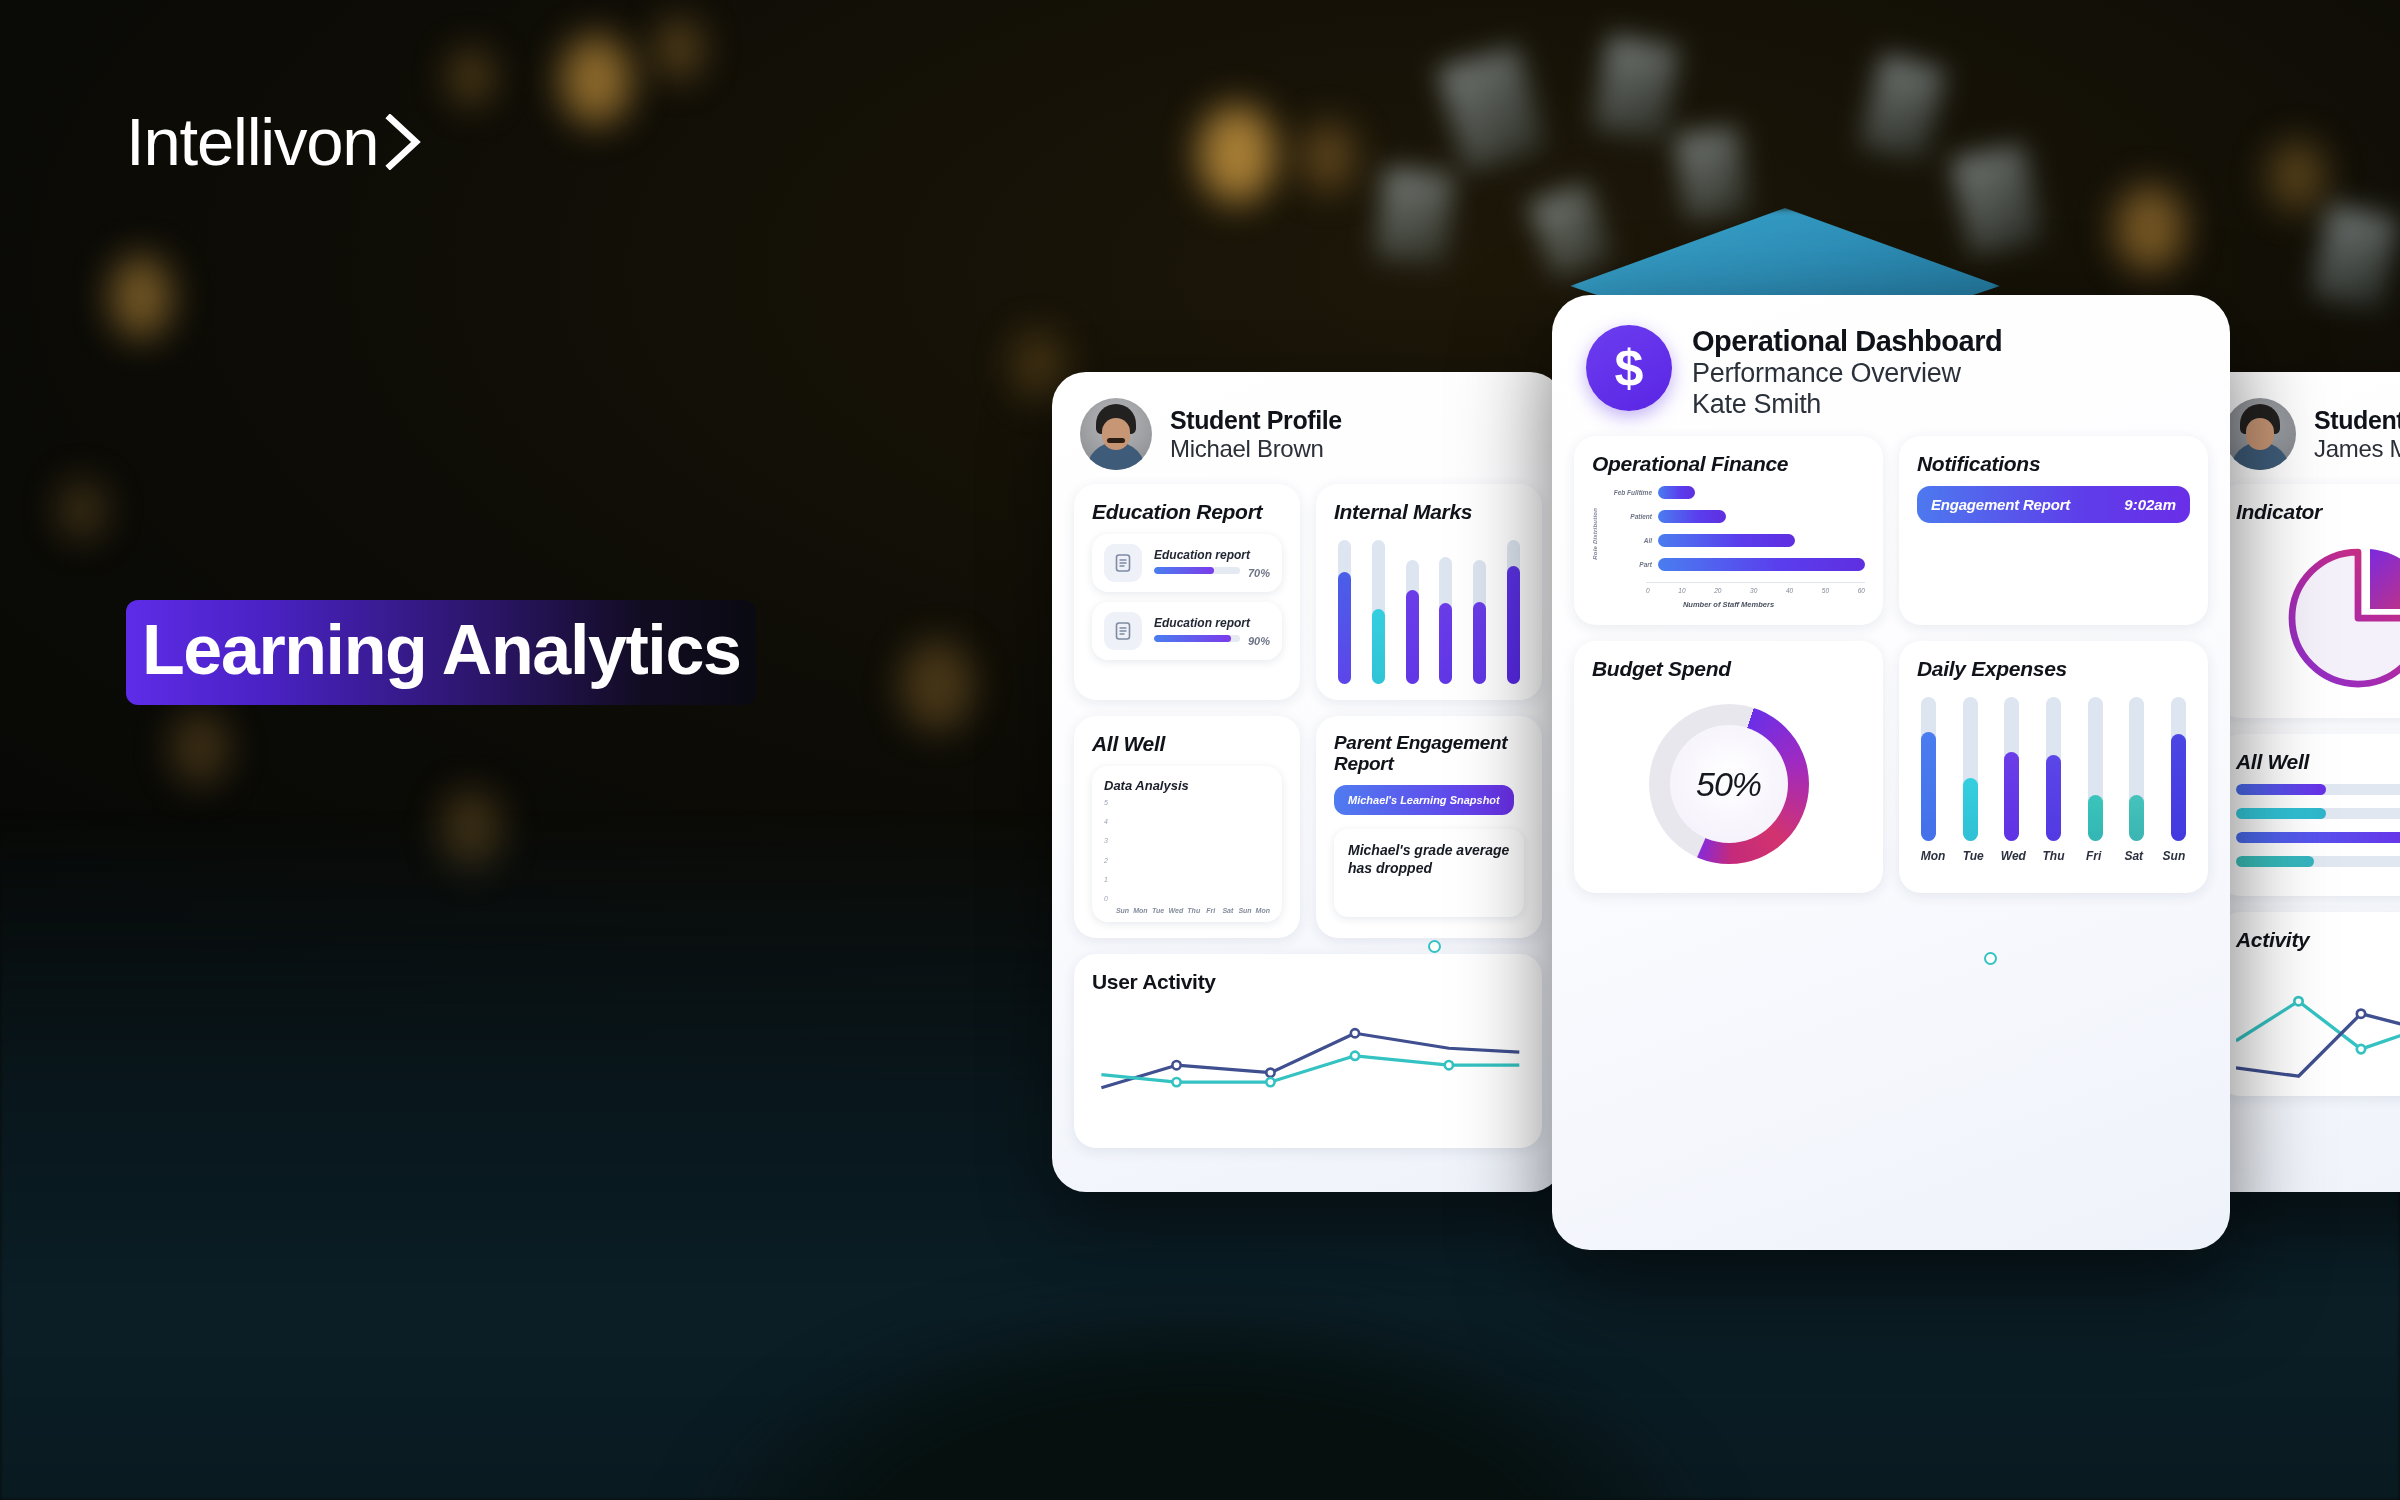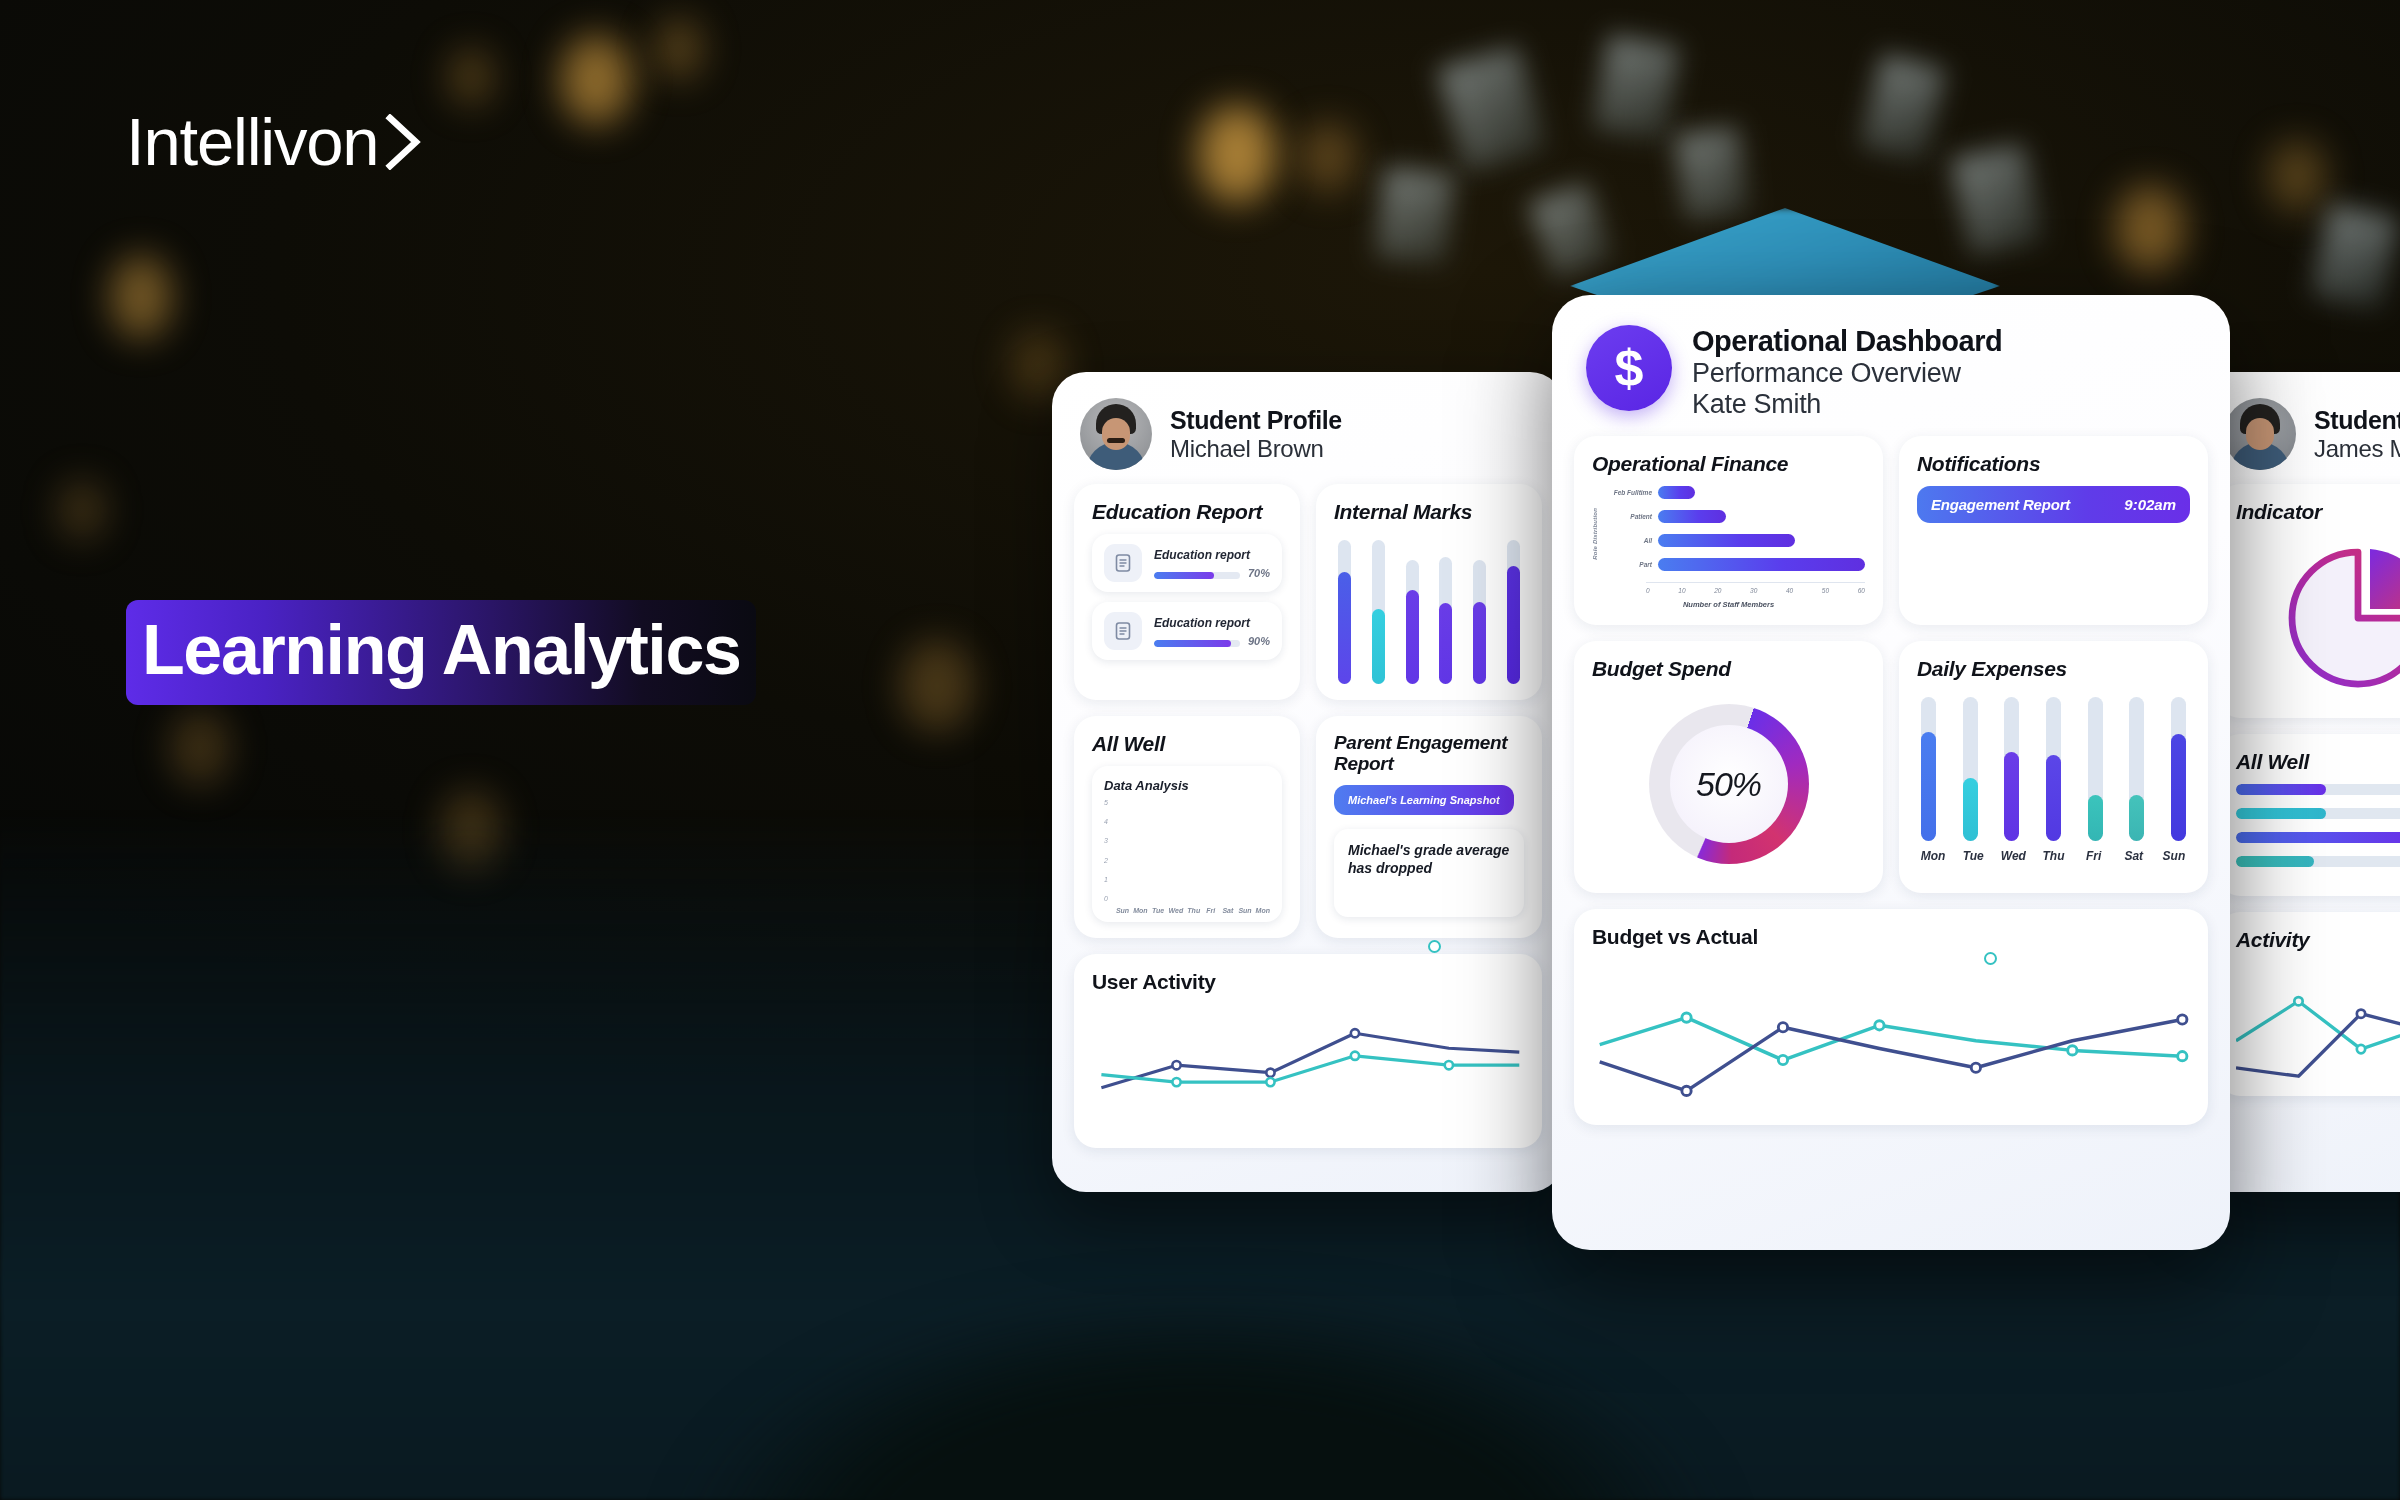--- a/index.html
+++ b/index.html
@@ -174,21 +174,21 @@
     display: flex; align-items: center; gap: 12px;
     background:#fff; border-radius: 16px; padding: 10px 12px; margin-bottom: 10px;
     box-shadow: 0 2px 9px rgba(24,40,80,.10);
   }
   .doc-ico {
     width: 38px; height: 38px; border-radius: 11px; background: #eef1f8;
     display:flex; align-items:center; justify-content:center; flex:0 0 auto;
   }
   .er-body { flex: 1; min-width: 0; }
   .er-label { font-size: 12px; font-weight: 700; color: #222734; margin-bottom: 5px; }
-  .er-line { display:flex; align-items:flex-end; gap: 8px; }
+  .er-line { display:flex; align-items:flex-start; gap: 8px; }
   .er-track { flex:1; height: 7px; border-radius: 6px; background: #e4e9f2; overflow:hidden; }
   .er-fill { height:100%; border-radius:6px; background: linear-gradient(90deg,#4a7df0,#7b3bea); }
   .er-pct { font-size: 11px; font-weight: 700; color: #6d7486; }
 
   
   .vbars { display:flex; align-items:flex-end; justify-content:space-between; gap: 8px; height: 140px; padding: 6px 4px 0 4px; }
   .vb { position: relative; width: 13px; border-radius: 8px; background: #dde5f0; }
   .vb > i { position:absolute; left:0; right:0; bottom:0; border-radius: 8px; display:block; }
   .vbl { display:flex; justify-content:space-between; gap:8px; padding: 8px 0 0 0; }
   .vbl span { flex:1; text-align:center; font-size: 12px; font-weight:700; color:#2b3140; }
@@ -675,34 +675,18 @@
           <span>Tue</span>
           <span>Wed</span>
           <span>Thu</span>
           <span>Fri</span>
           <span>Sat</span>
           <span>Sun</span>
         </div>
       </div>
     </div>
 
-    <div class="tile-wide">
-      <div class="tile-t">Budget vs Actual</div>
-      <svg class="lc" viewBox="0 0 620 150" height="150">
-        <polyline points="8,86 98,58 198,102 298,66 398,82 498,92 612,98" fill="none" stroke="#35c2c2" stroke-width="3.6" stroke-linejoin="round"></polyline>
-        <polyline points="8,104 98,134 198,68 298,90 398,110 498,82 612,60" fill="none" stroke="#3f4f8f" stroke-width="3.6" stroke-linejoin="round"></polyline>
-        <circle cx="98" cy="58" r="4.8" fill="#fff" stroke="#35c2c2" stroke-width="3"></circle>
-        <circle cx="198" cy="102" r="4.8" fill="#fff" stroke="#35c2c2" stroke-width="3"></circle>
-        <circle cx="298" cy="66" r="4.8" fill="#fff" stroke="#35c2c2" stroke-width="3"></circle>
-        <circle cx="498" cy="92" r="4.8" fill="#fff" stroke="#35c2c2" stroke-width="3"></circle>
-        <circle cx="612" cy="98" r="4.8" fill="#fff" stroke="#35c2c2" stroke-width="3"></circle>
-        <circle cx="98" cy="134" r="4.8" fill="#fff" stroke="#3f4f8f" stroke-width="3"></circle>
-        <circle cx="198" cy="68" r="4.8" fill="#fff" stroke="#3f4f8f" stroke-width="3"></circle>
-        <circle cx="398" cy="110" r="4.8" fill="#fff" stroke="#3f4f8f" stroke-width="3"></circle>
-        <circle cx="612" cy="60" r="4.8" fill="#fff" stroke="#3f4f8f" stroke-width="3"></circle>
-      </svg>
-    </div>
   </div>
 
   <div class="dot-indicator" style="left:1428px; top:940px;"></div>
   <div class="dot-indicator" style="left:1984px; top:952px;"></div>
 
 </div>
 
 </body></html>

